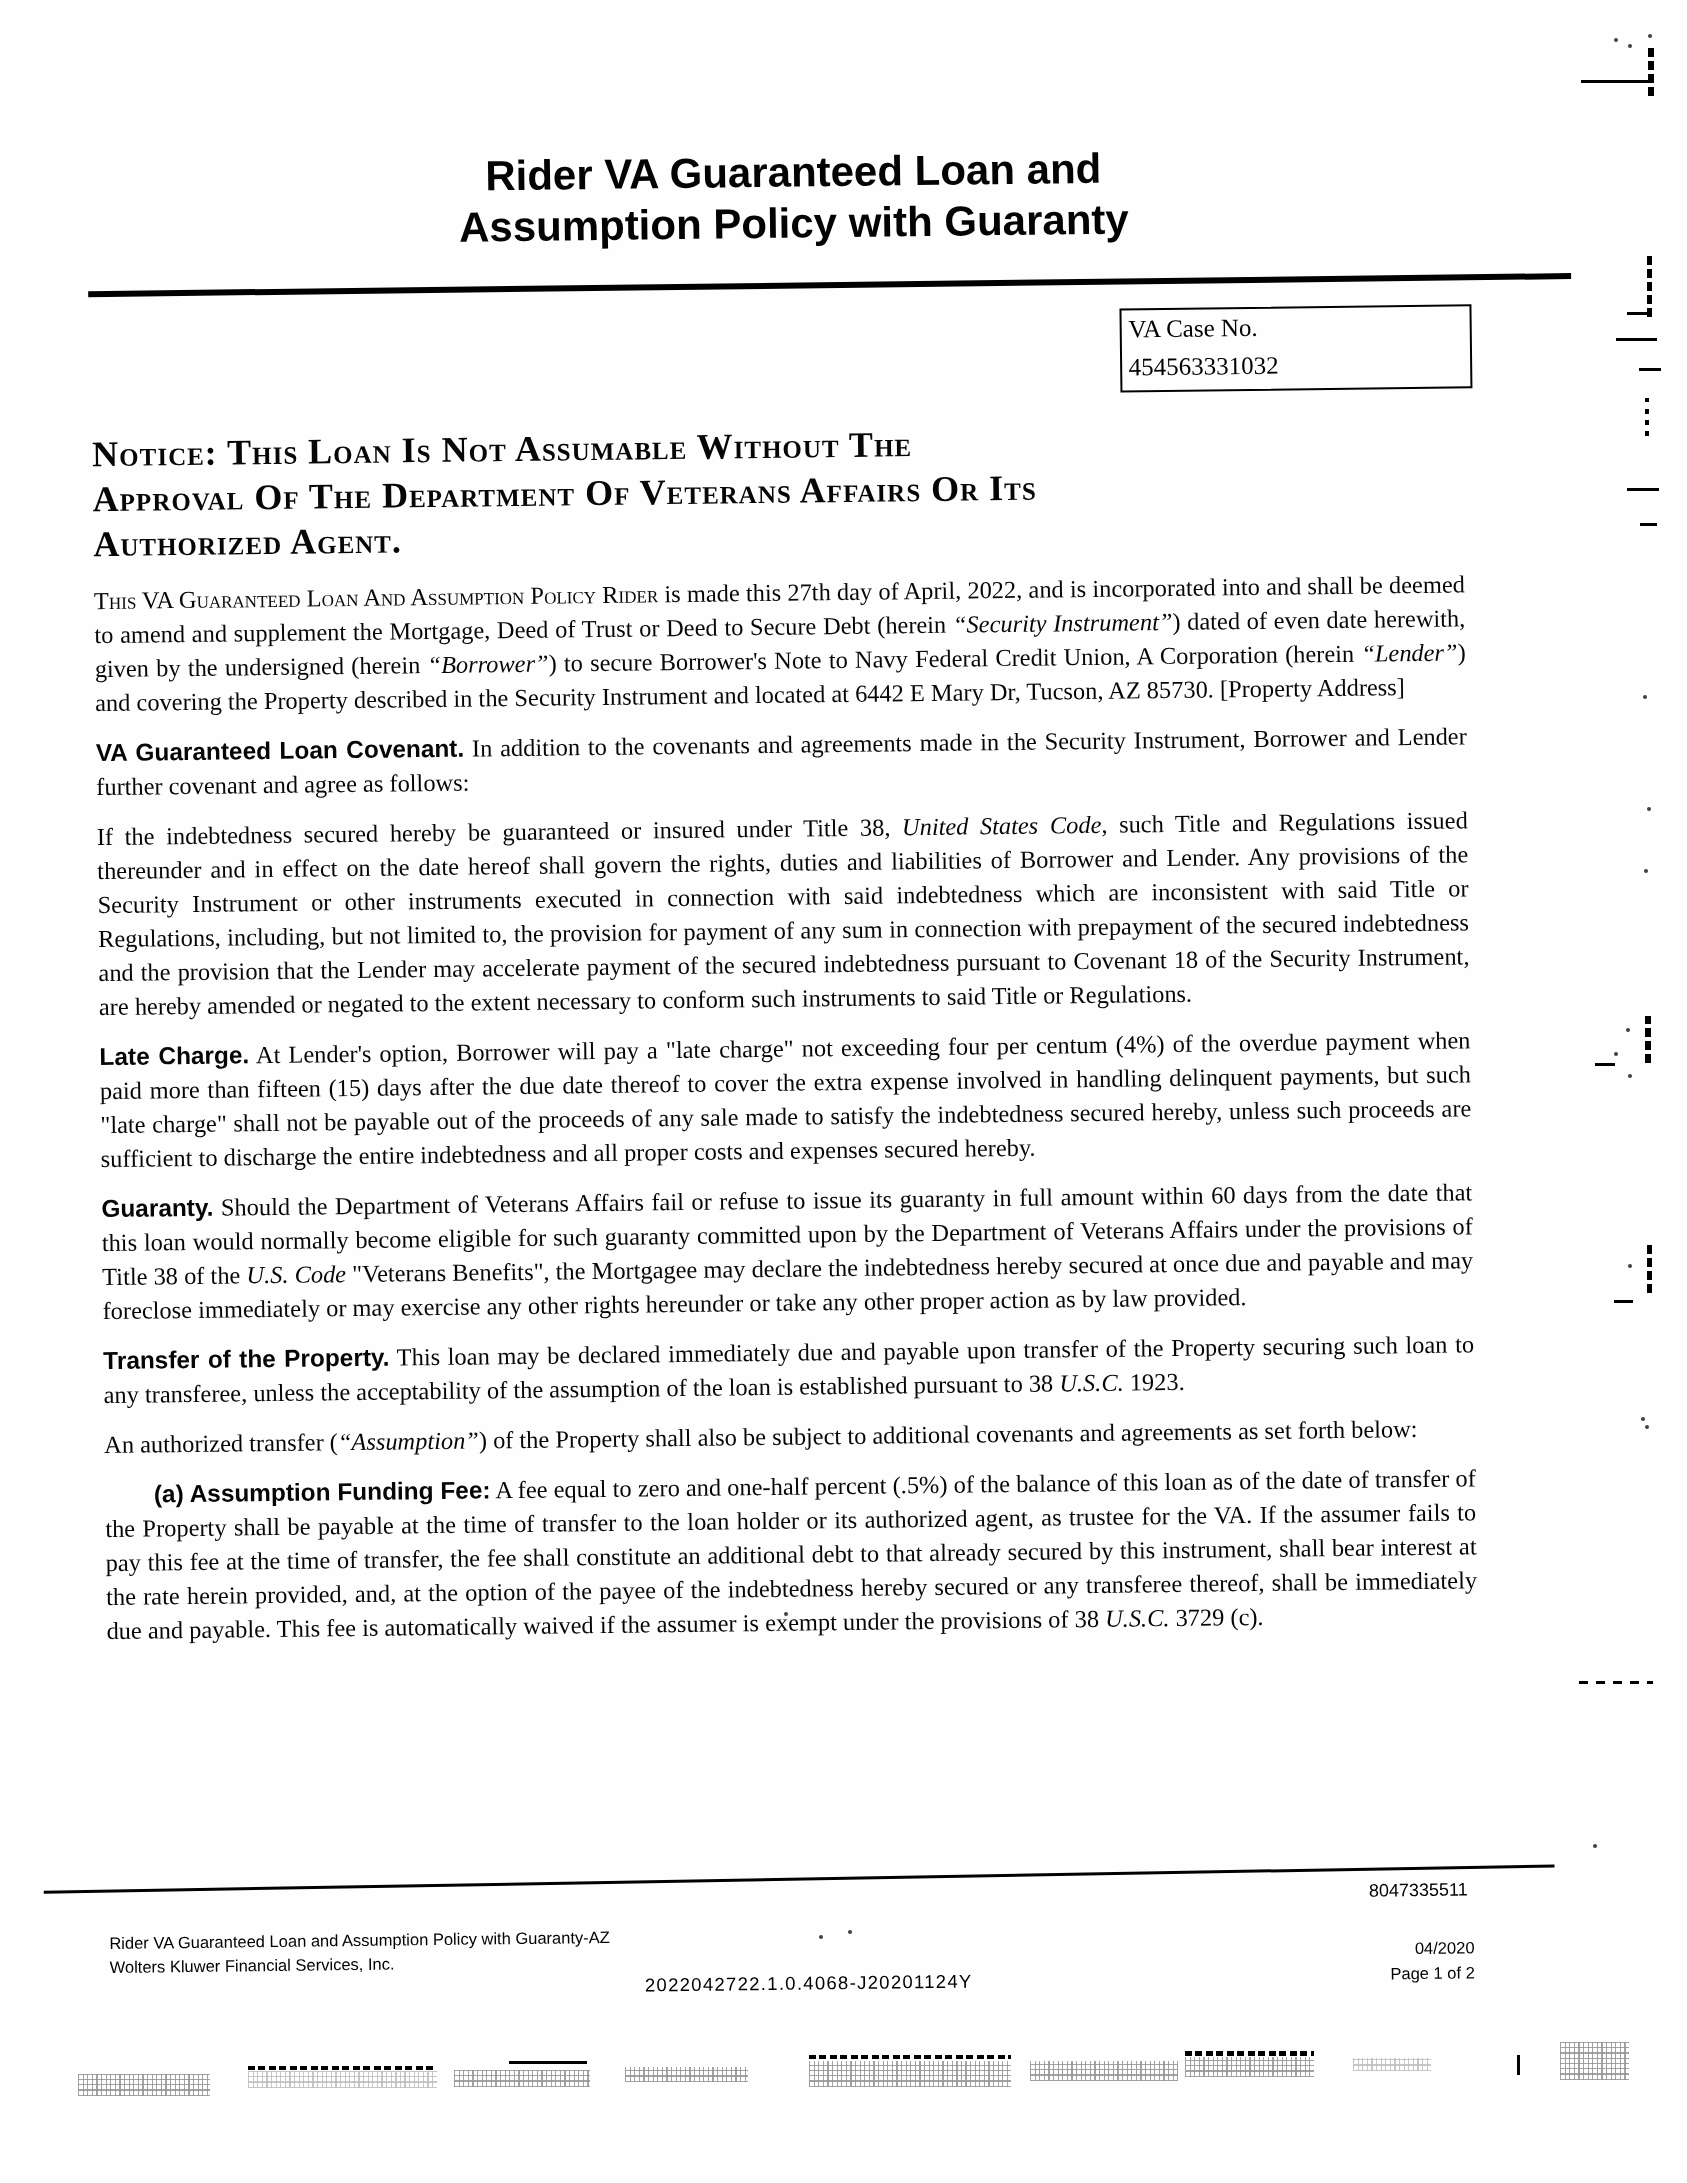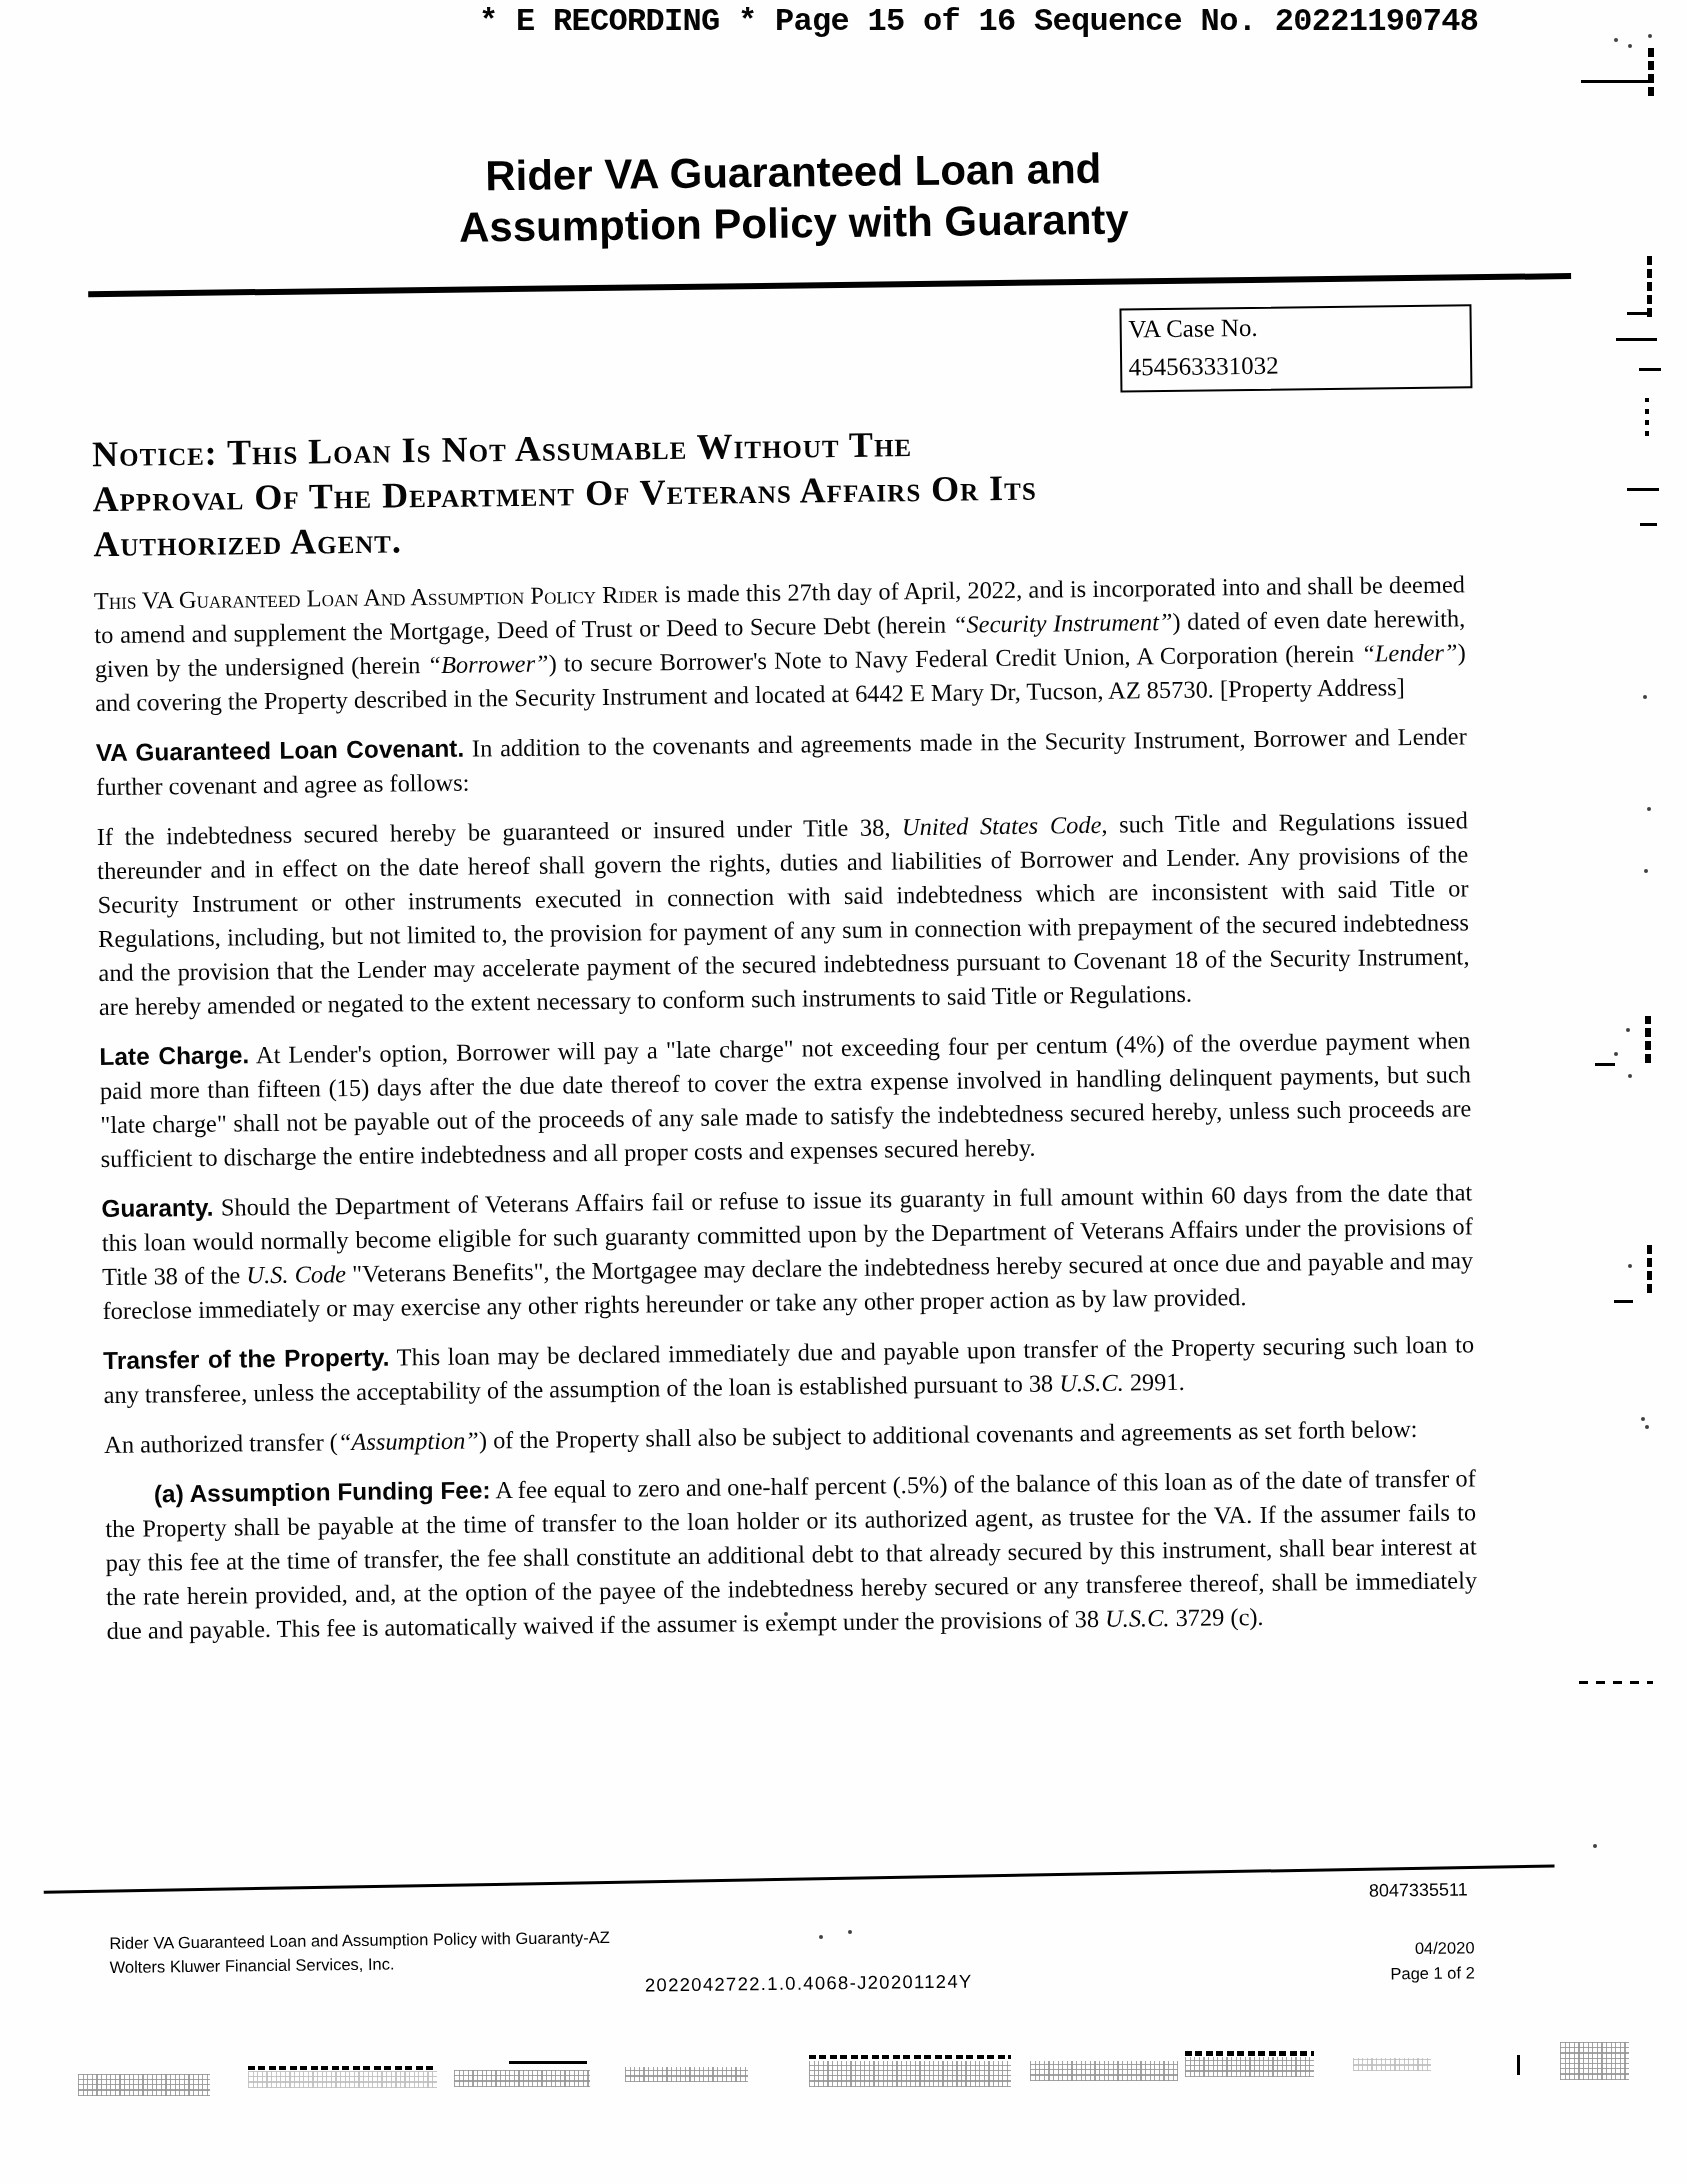--- a/index.html
+++ b/index.html
@@ -70,21 +70,20 @@
       repeating-linear-gradient(0deg,rgba(0,0,0,.85) 0 1.3px,transparent 1.3px 5.3px);
     opacity:.42;
   }
   .speck.light{opacity:.25;}
 </style>
 </head>
 <body>
 
 <div class="page">
 
-  <div class="rec-header">* E RECORDING * Page 15 of 16 Sequence No. 20221190748</div>
 
   <div class="skew">
 
     <h1 class="doc-title">
       <span class="t-line">Rider VA Guaranteed Loan and</span>
       <span class="t-line">Assumption Policy with Guaranty</span>
     </h1>
 
     <div class="title-rule"></div>
 
@@ -104,21 +103,21 @@
       <p><span class="sc">This VA Guaranteed Loan And Assumption Policy Rider</span><span> is made this 27th day of April, 2022, and is incorporated into and shall be deemed to amend and supplement the Mortgage, Deed of Trust or Deed to Secure Debt (herein </span><span class="it">“Security Instrument”</span><span>) dated of even date herewith, given by the undersigned (herein </span><span class="it">“Borrower”</span><span>) to secure Borrower's Note to Navy Federal Credit Union, A Corporation (herein </span><span class="it">“Lender”</span><span>) and covering the Property described in the Security Instrument and located at 6442 E Mary Dr, Tucson, AZ 85730. [Property Address]</span></p>
 
       <p><span class="lead">VA Guaranteed Loan Covenant.</span><span> In addition to the covenants and agreements made in the Security Instrument, Borrower and Lender further covenant and agree as follows:</span></p>
 
       <p><span>If the indebtedness secured hereby be guaranteed or insured under Title 38, </span><span class="it">United States Code</span><span>, such Title and Regulations issued thereunder and in effect on the date hereof shall govern the rights, duties and liabilities of Borrower and Lender. Any provisions of the Security Instrument or other instruments executed in connection with said indebtedness which are inconsistent with said Title or Regulations, including, but not limited to, the provision for payment of any sum in connection with prepayment of the secured indebtedness and the provision that the Lender may accelerate payment of the secured indebtedness pursuant to Covenant 18 of the Security Instrument, are hereby amended or negated to the extent necessary to conform such instruments to said Title or Regulations.</span></p>
 
       <p><span class="lead">Late Charge.</span><span> At Lender's option, Borrower will pay a "late charge" not exceeding four per centum (4%) of the overdue payment when paid more than fifteen (15) days after the due date thereof to cover the extra expense involved in handling delinquent payments, but such "late charge" shall not be payable out of the proceeds of any sale made to satisfy the indebtedness secured hereby, unless such proceeds are sufficient to discharge the entire indebtedness and all proper costs and expenses secured hereby.</span></p>
 
       <p><span class="lead">Guaranty.</span><span> Should the Department of Veterans Affairs fail or refuse to issue its guaranty in full amount within 60 days from the date that this loan would normally become eligible for such guaranty committed upon by the Department of Veterans Affairs under the provisions of Title 38 of the </span><span class="it">U.S. Code</span><span> "Veterans Benefits", the Mortgagee may declare the indebtedness hereby secured at once due and payable and may foreclose immediately or may exercise any other rights hereunder or take any other proper action as by law provided.</span></p>
 
-      <p><span class="lead">Transfer of the Property.</span><span> This loan may be declared immediately due and payable upon transfer of the Property securing such loan to any transferee, unless the acceptability of the assumption of the loan is established pursuant to 38 </span><span class="it">U.S.C.</span><span> 2991.</span></p>
+      <p><span class="lead">Transfer of the Property.</span><span> This loan may be declared immediately due and payable upon transfer of the Property securing such loan to any transferee, unless the acceptability of the assumption of the loan is established pursuant to 38 </span><span class="it">U.S.C.</span><span> 1923.</span></p>
 
       <p><span>An authorized transfer (</span><span class="it">“Assumption”</span><span>) of the Property shall also be subject to additional covenants and agreements as set forth below:</span></p>
 
       <p class="indent"><span class="lead">(a) Assumption Funding Fee:</span><span> A fee equal to zero and one-half percent (.5%) of the balance of this loan as of the date of transfer of the Property shall be payable at the time of transfer to the loan holder or its authorized agent, as trustee for the VA. If the assumer fails to pay this fee at the time of transfer, the fee shall constitute an additional debt to that already secured by this instrument, shall bear interest at the rate herein provided, and, at the option of the payee of the indebtedness hereby secured or any transferee thereof, shall be immediately due and payable. This fee is automatically waived if the assumer is exempt under the provisions of 38 </span><span class="it">U.S.C.</span><span> 3729 (c).</span></p>
 
     </div>
 
     <div class="footer-rule"></div>
     <div class="f-ref">8047335511</div>
     <div class="f-left">

